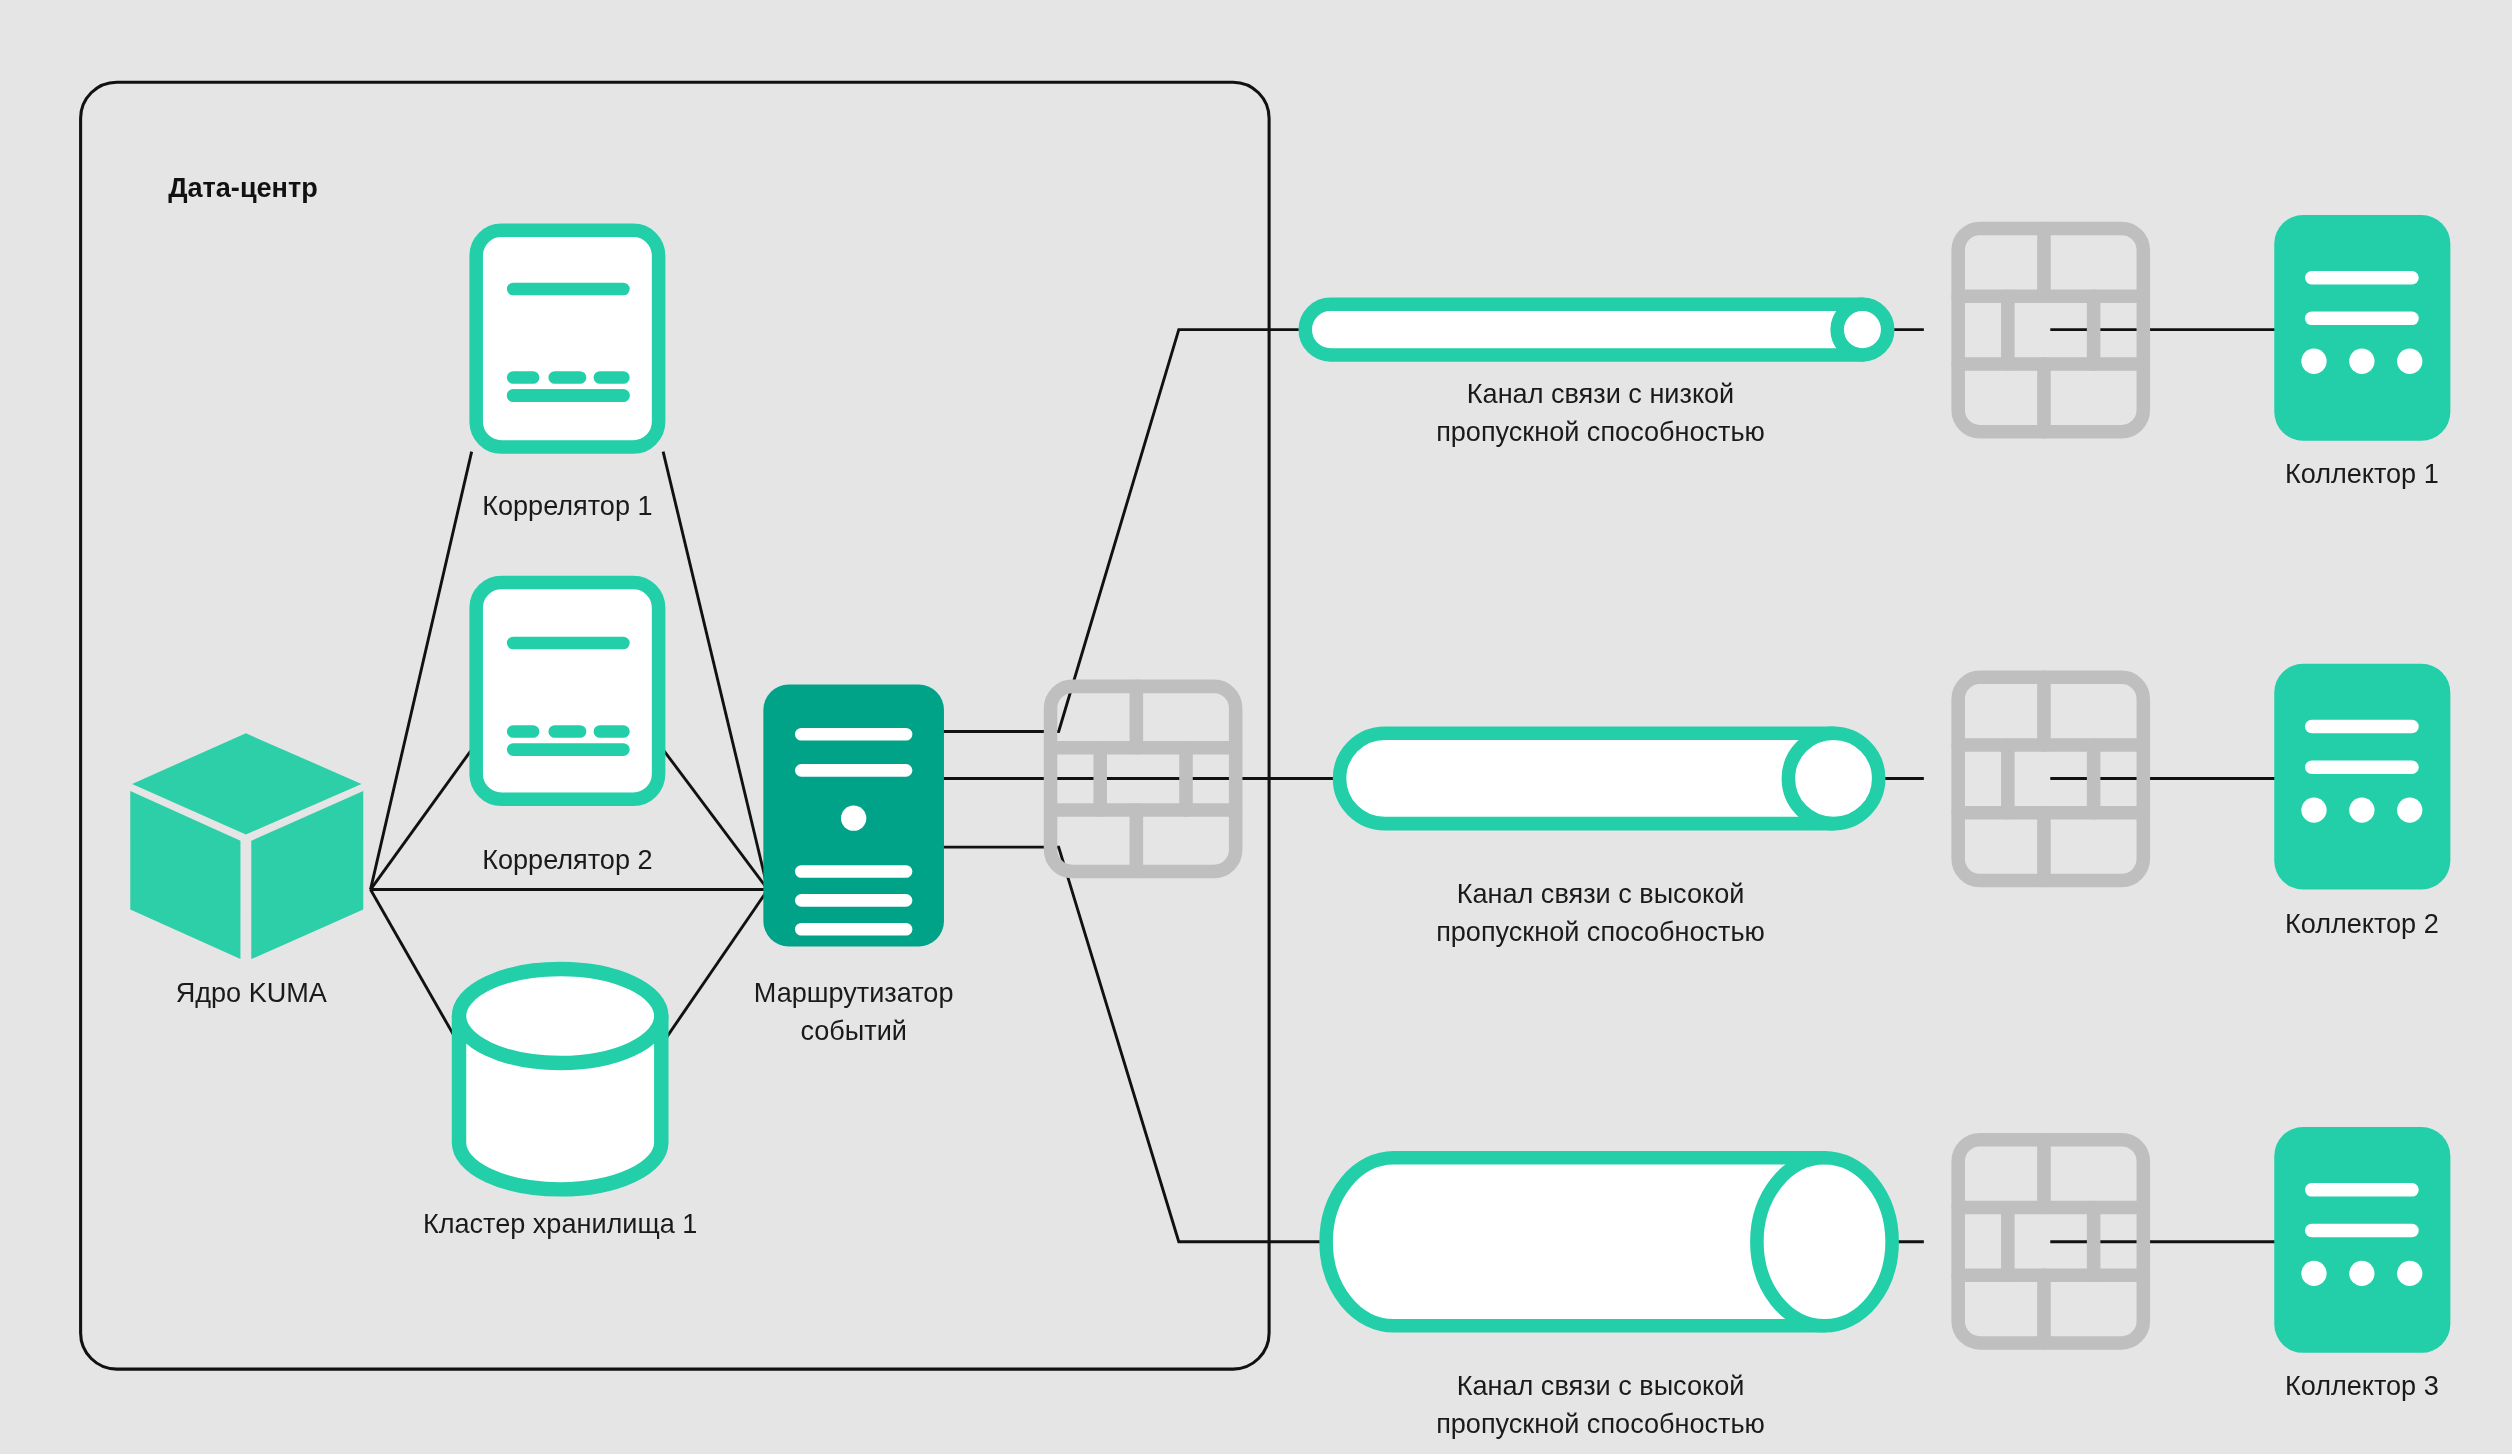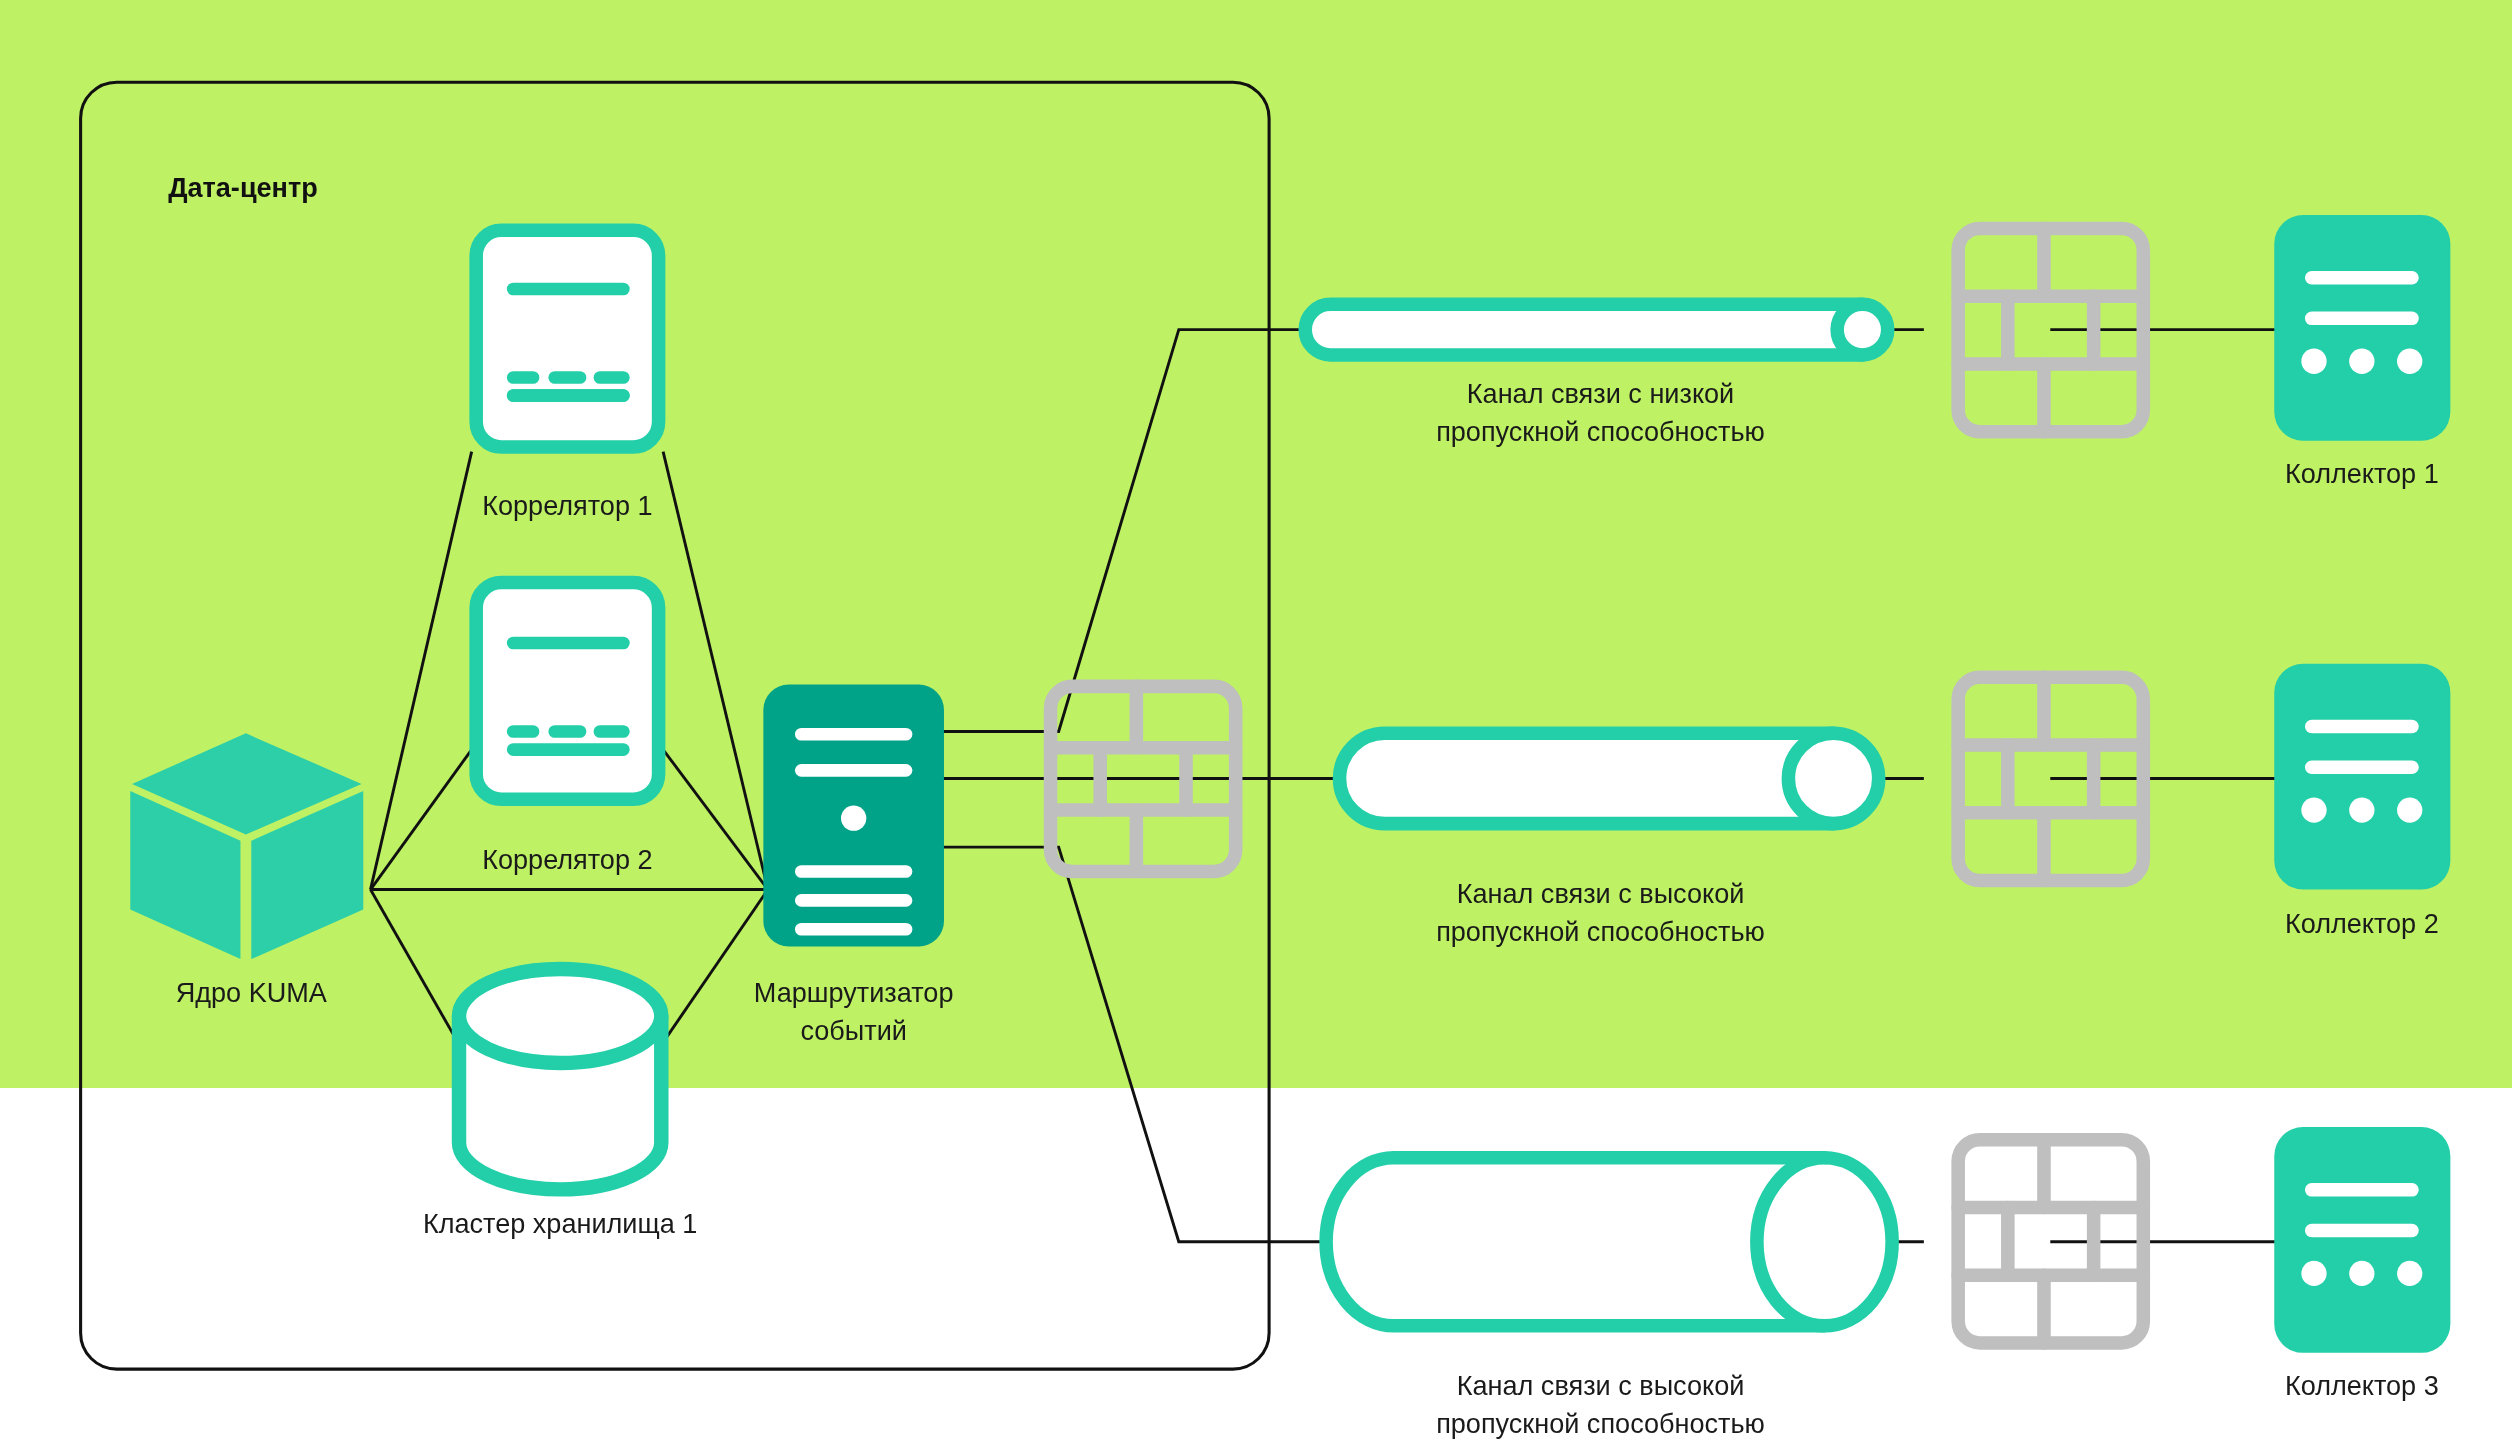--- a/index.html
+++ b/index.html
@@ -9,22 +9,22 @@
   }
   body {
     width: 2512px;
     height: 1454px;
     font-family: "Liberation Sans", sans-serif;
     overflow: hidden;
   }
   #diagram-root {
     position: relative;
     width: 2512px;
-    height: 1088px;
-    background: #bef264;
+    height: 1454px;
+    background: #e5e5e5;
   }
   svg.diagram {
     display: block;
     width: 2512px;
     height: 1454px;
   }
   .node-label {
     font-family: "Liberation Sans", sans-serif;
     font-size: 30px;
     fill: #1a1a1a;

